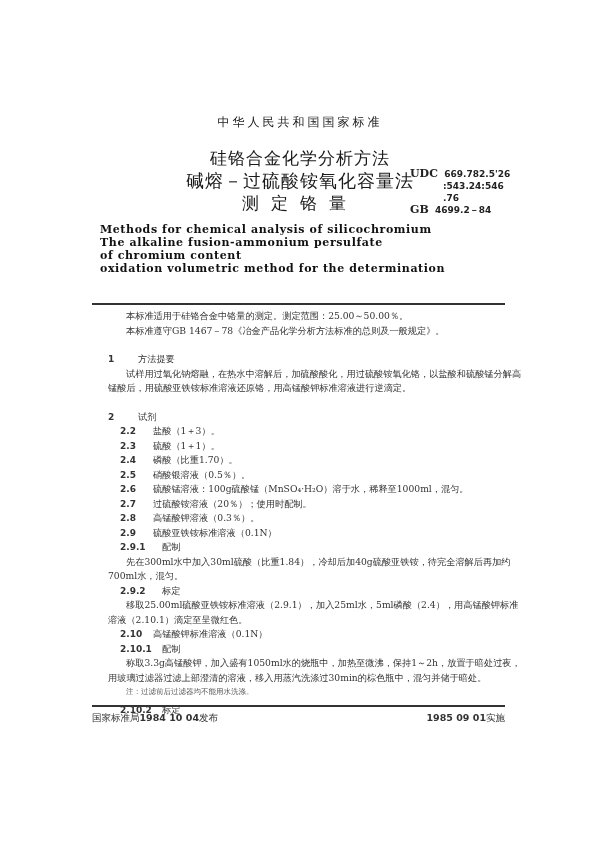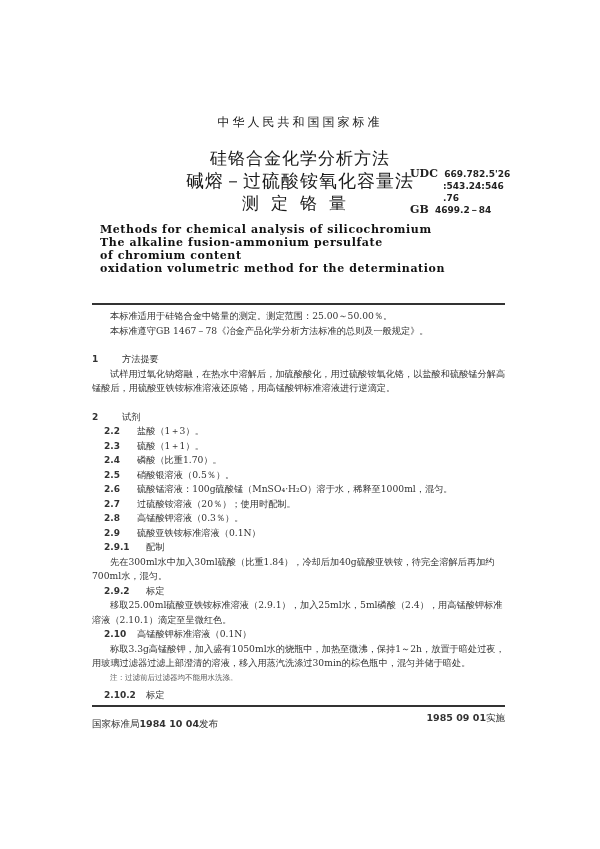--- a/index.html
+++ b/index.html
@@ -12,32 +12,32 @@
   .title-cn { left: 150px; width: 300px; text-align: center; font-family: "DejaVu Sans", sans-serif; color: #1a1a1a; }
   .t1 { top: 147px; font-size: 17px; letter-spacing: 1px; }
   .t2 { top: 169px; font-size: 18px; letter-spacing: 1px; }
   .t3 { top: 192px; font-size: 17px; letter-spacing: 12px; }
   .udc { left: 410px; top: 168px; font-size: 10px; line-height: 11px; font-family: "DejaVu Sans", sans-serif; }
   .udc .lbl { font-family: "DejaVu Serif", serif; font-size: 11px; font-weight: bold; }
   .udc .num { font-weight: bold; font-size: 9px; }
   .udc .indent { padding-left: 33px; }
   .title-en { left: 100px; width: 410px; text-align: left; top: 223px; font-size: 11px; line-height: 13px; font-weight: bold; letter-spacing: 0.6px; color: #111; }
   .rule { left: 92px; width: 413px; height: 1.5px; background: #333; }
-  .body-text { left: 92px; width: 414px; font-size: 9.2px; line-height: 14.5px; color: #333; }
+  .body-text { left: 108px; width: 414px; font-size: 9.2px; line-height: 14.5px; color: #333; }
   .p-indent { text-indent: 18px; }
   .sec { font-family: "DejaVu Sans", sans-serif; font-weight: bold; font-size: 9px; display: inline-block; }
   .sec-h { margin-top: 14px; }
   .sec-h .sec { width: 30px; }
   .sub { padding-left: 12px; }
   .sub .sec { width: 33px; }
   .subsub .sec { width: 42px; }
   .note { font-size: 7.5px; padding-left: 18px; color: #555; }
   .footer { top: 712px; font-size: 9.5px; font-family: "DejaVu Sans", sans-serif; color: #333; }
   .footer b { font-weight: bold; }
-  .f-left { left: 92px; margin-top: 6px; }
+  .f-left { left: 92px; }
   .f-right { right: 95px; }
 </style>
 </head>
 <body>
 
 <div class="abs std-header">中华人民共和国国家标准</div>
 
 <div class="abs title-cn t1">硅铬合金化学分析方法</div>
 <div class="abs title-cn t2">碱熔－过硫酸铵氧化容量法</div>
 <div class="abs title-cn t3">测定铬量</div>
@@ -81,20 +81,21 @@
   <div class="sub"><span class="sec">2.9</span><span>硫酸亚铁铵标准溶液（0.1N）</span></div>
 
   <div class="sub subsub"><span class="sec">2.9.1</span><span>配制</span></div>
   <div class="p-indent">先在300ml水中加入30ml硫酸（比重1.84），冷却后加40g硫酸亚铁铵，待完全溶解后再加约700ml水，混匀。</div>
 
   <div class="sub subsub"><span class="sec">2.9.2</span><span>标定</span></div>
   <div class="p-indent">移取25.00ml硫酸亚铁铵标准溶液（2.9.1），加入25ml水，5ml磷酸（2.4），用高锰酸钾标准溶液（2.10.1）滴定至呈微红色。</div>
 
   <div class="sub"><span class="sec">2.10</span><span>高锰酸钾标准溶液（0.1N）</span></div>
 
+  <div class="sub subsub"><span class="sec">2.10.1</span><span>配制</span></div>
   <div class="p-indent">称取3.3g高锰酸钾，加入盛有1050ml水的烧瓶中，加热至微沸，保持1～2h，放置于暗处过夜，用玻璃过滤器过滤上部澄清的溶液，移入用蒸汽洗涤过30min的棕色瓶中，混匀并储于暗处。</div>
   <div class="note">注：过滤前后过滤器均不能用水洗涤。</div>
 
   <div class="sub subsub" style="margin-top:3px;"><span class="sec">2.10.2</span><span>标定</span></div>
 </div>
 
 <div class="abs rule" style="top:705px;"></div>
 
 <div class="abs footer f-left">
   <span>国家标准局</span><b>1984 10 04</b><span>发布</span>

